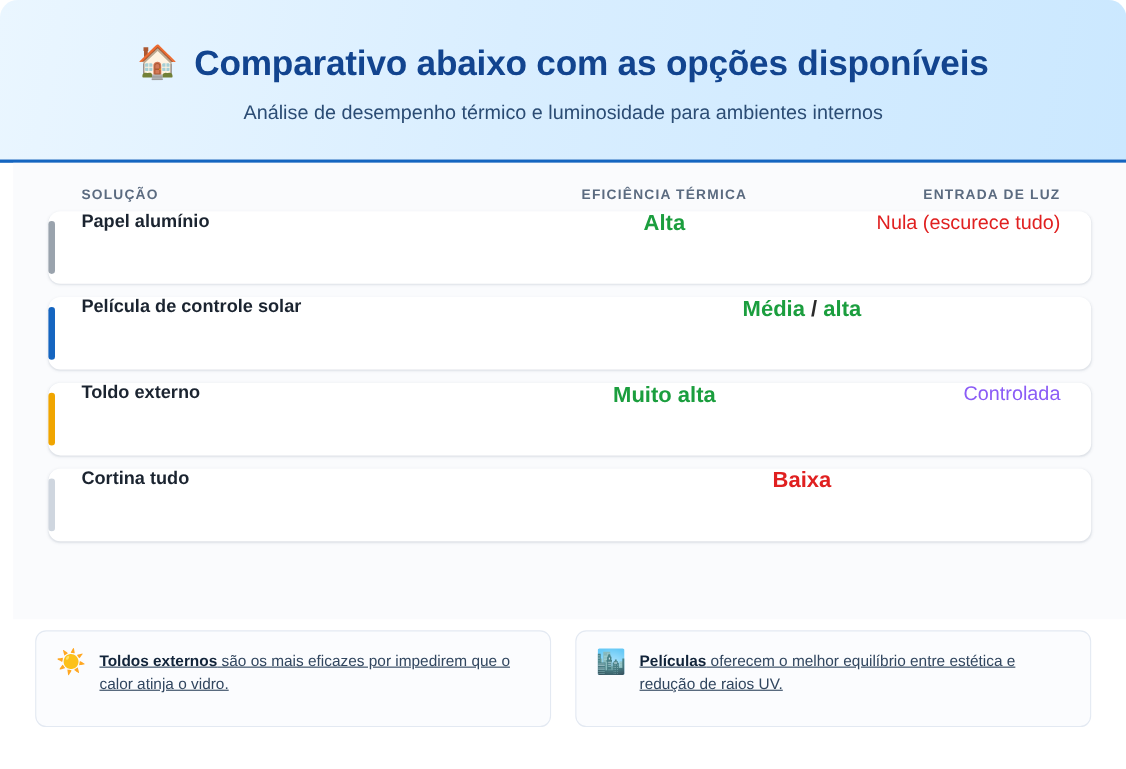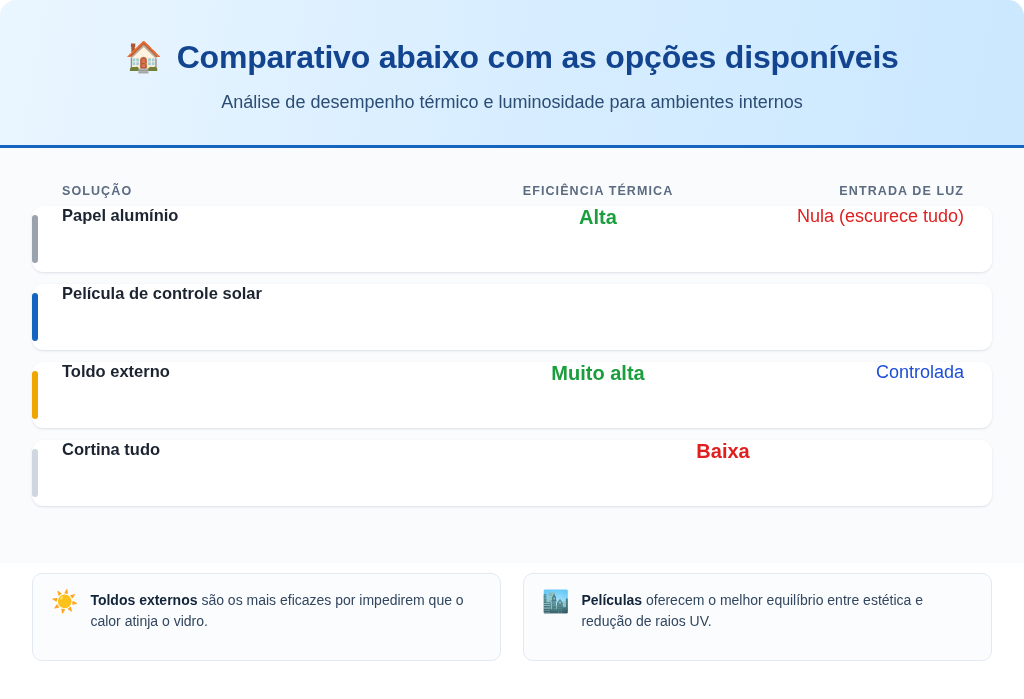--- a/index.html
+++ b/index.html
@@ -40,23 +40,24 @@
     letter-spacing: -0.2px;
   }
   .subtitle {
     margin-top: 16px;
     font-size: 18px;
     color: #2b4c74;
   }
 
   
   .table-wrap {
-    padding: 28px 32px 0 32px;
+    padding: 14px 32px 0 32px;
     background: #fafbfd;
     height: 415px;
+    margin-left: 12px;
   }
   .col-head {
     display: flex;
     align-items: center;
     padding: 0 28px 0 30px;
     height: 30px;
     font-size: 12.5px;
     font-weight: bold;
     letter-spacing: 1.1px;
     color: #5b6b80;
@@ -107,20 +108,21 @@
     border: 1px solid #e3e9f2;
     border-radius: 10px;
     padding: 16px 18px;
     min-height: 88px;
   }
   .note-icon { font-size: 22px; line-height: 1.1; flex: 0 0 auto; }
   .note-text {
     font-size: 14px;
     line-height: 1.5;
     color: #31465f;
+    text-decoration: underline;
   }
   .note-text b { color: #12243a; }
 </style>
 </head>
 <body>
 
 <div class="card">
 
   <div class="header" style="border-bottom-color: rgb(21, 101, 192);">
     <div class="title-row">
@@ -140,27 +142,30 @@
     <div class="row">
       <span class="bar" id="bar0" style="background: rgb(154, 163, 173);"></span>
       <div class="c1 cell-name">Papel alumínio</div>
       <div class="c2 cell-mid" id="th0" style="color: rgb(27, 158, 62);">Alta</div>
       <div class="c3 cell-right" id="li0" style="color: rgb(224, 32, 32);">Nula (escurece tudo)</div>
     </div>
 
     <div class="row">
       <span class="bar" id="bar1" style="background: rgb(21, 101, 192);"></span>
       <div class="c1 cell-name">Película de controle solar</div>
+      <div class="c2 cell-mid mid-split">
+        <span id="th1a" style="color: rgb(27, 158, 62);">Média</span><span class="sep"> / </span><span id="th1b" style="color: rgb(27, 158, 62);">alta</span>
+      </div>
     </div>
 
     <div class="row">
       <span class="bar" id="bar2" style="background: rgb(240, 165, 0);"></span>
       <div class="c1 cell-name">Toldo externo</div>
       <div class="c2 cell-mid" id="th2" style="color: rgb(27, 158, 62);">Muito alta</div>
-      <div class="c3 cell-right" id="li2" style="color: #1d4ed8;">Controlada</div>
+      <div class="c3 cell-right" id="li2" style="color: #8b5cf6;">Controlada</div>
     </div>
 
     <div class="row">
       <span class="bar" id="bar3" style="background: rgb(207, 214, 223);"></span>
       <div class="c1 cell-name">Cortina tudo</div>
       <div class="c2 cell-mid" id="th3" style="color: rgb(224, 32, 32);">Baixa</div>
     </div>
   </div>
 
   <div class="notes">

